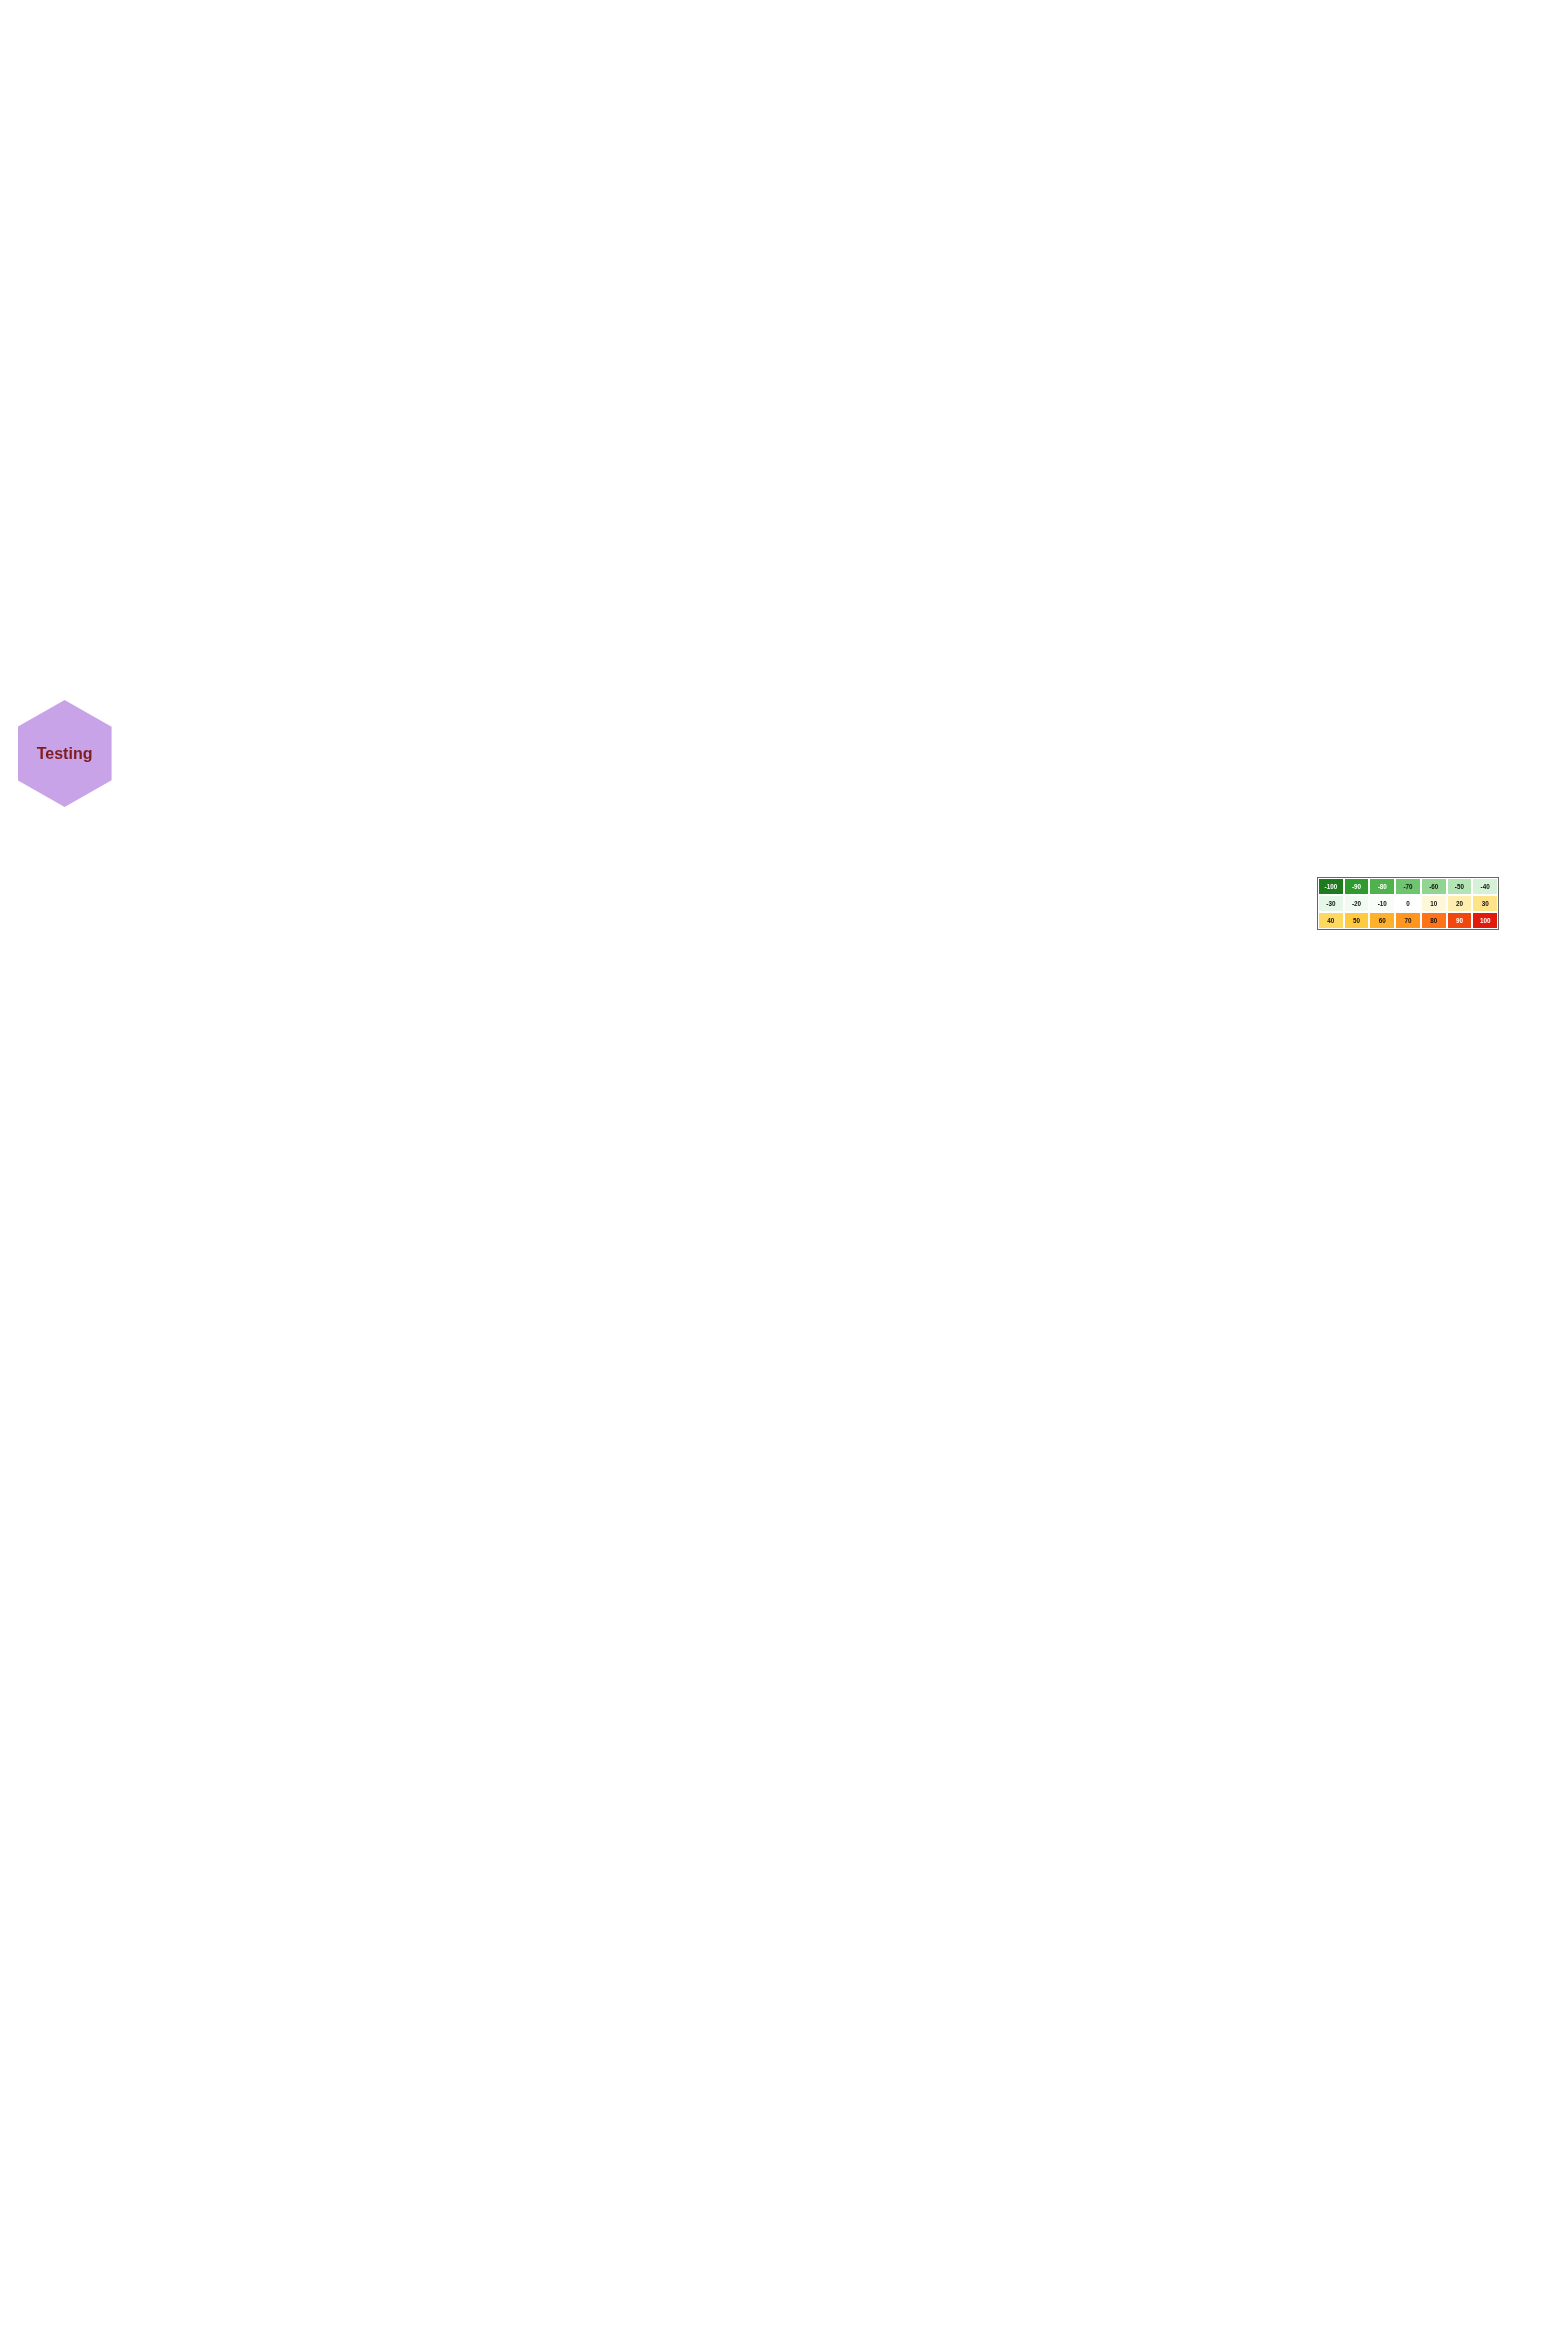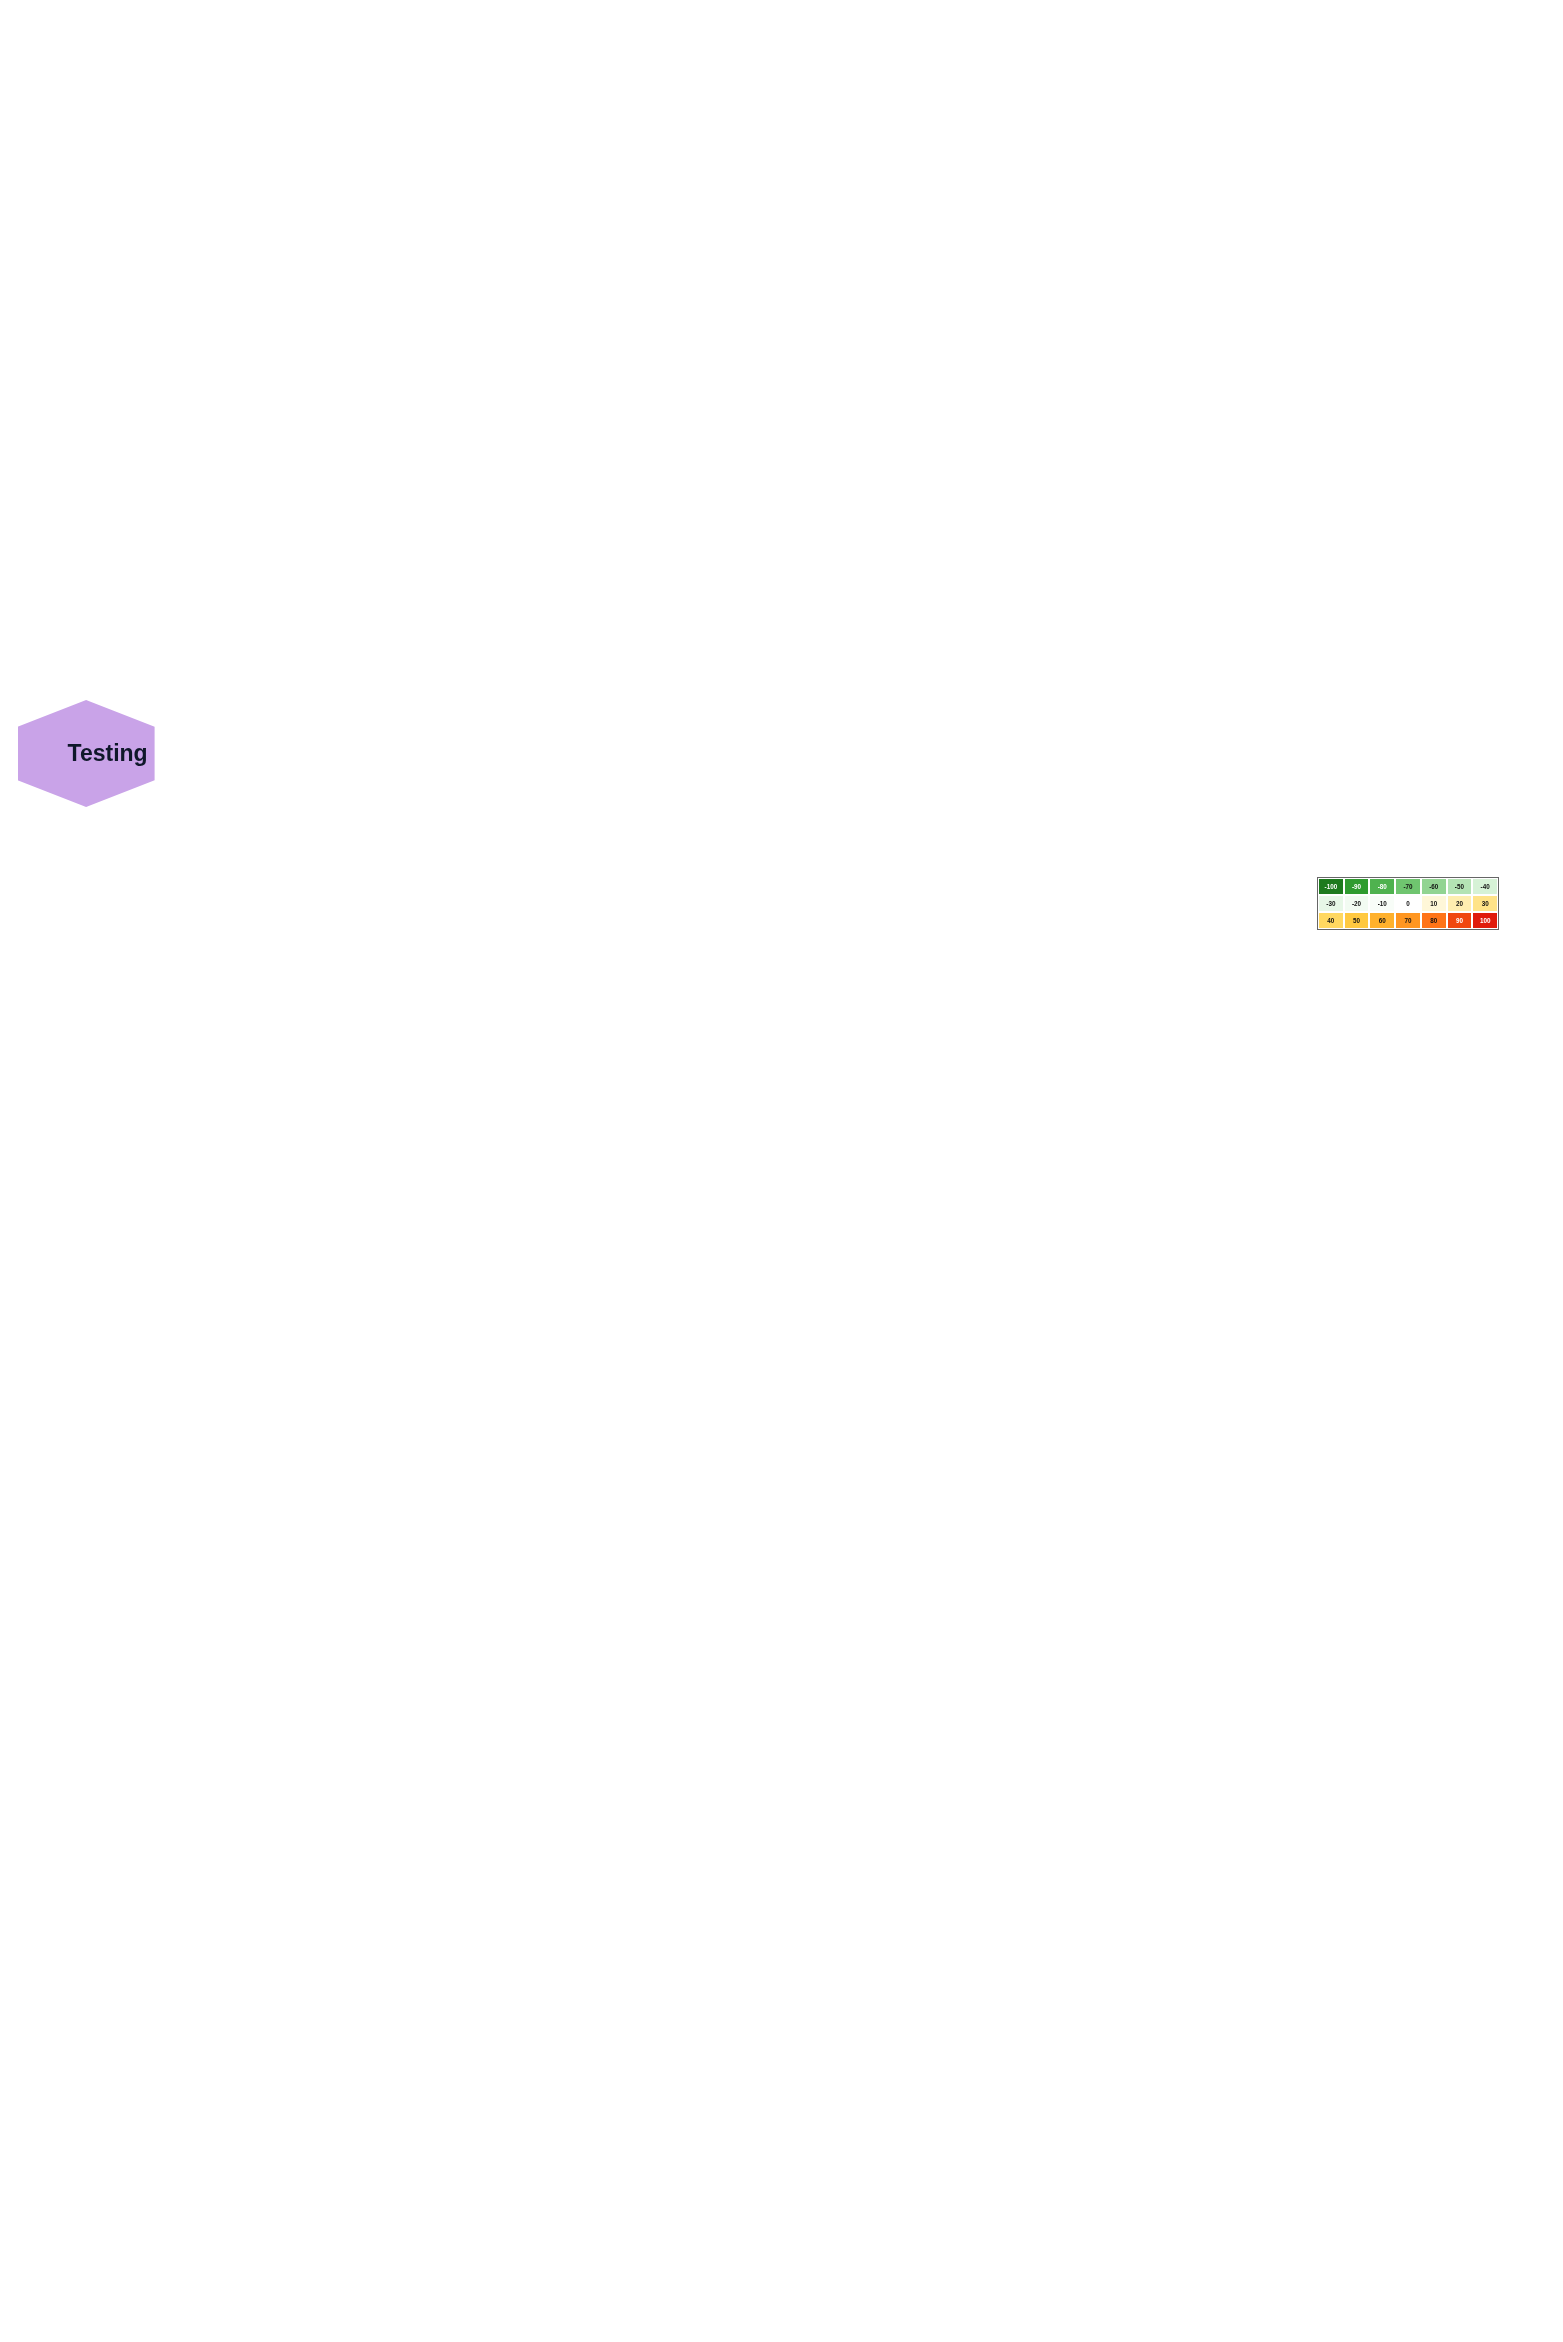--- a/index.html
+++ b/index.html
@@ -3,21 +3,21 @@
 <meta charset="utf-8">
 <style>
   html,body{margin:0;padding:0;background:#fff;}
   body{font-family:"Liberation Sans",sans-serif;}
   #canvas{position:relative;width:1563px;height:2343px;background:#ffffff;overflow:hidden;}
   svg.links{position:absolute;left:0;top:0;width:1563px;height:2343px;z-index:1;}
   .hexwrap{position:absolute;z-index:6;}
   .hex{width:94px;height:107px;background:#c9a3e8;
        clip-path:polygon(50% 0%,100% 25%,100% 75%,50% 100%,0% 75%,0% 25%);
        display:flex;align-items:center;justify-content:center;
-       font-size:23px;font-weight:bold;color:#0f172a;padding-left:43px;}
+       font-size:16px;font-weight:bold;color:#7f1d1d;}
   
   .matrix{position:absolute;z-index:7;border:1px solid #666;background:#fff;display:grid;}
   .matrix div{font-size:6.3px;font-weight:bold;text-align:center;
               display:flex;align-items:center;justify-content:center;border:1px solid #fff;color:#111;}
 </style>
 </head>
 <body>
 
 <div id="canvas">
   <svg class="links" id="links" viewBox="0 0 1603 2402" width="1563" height="2343">

